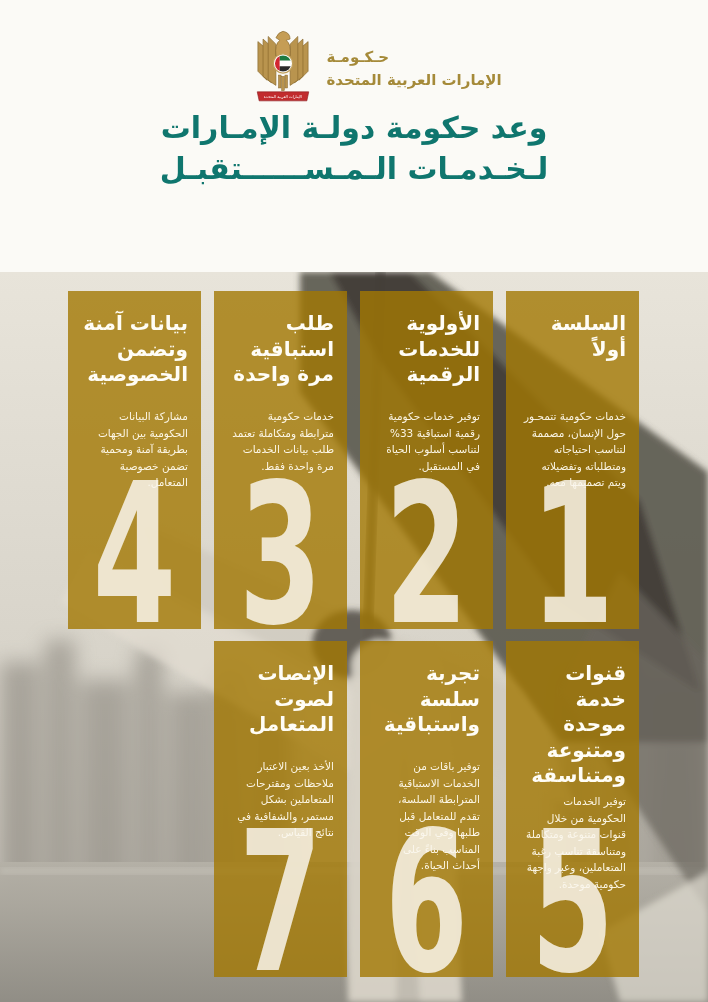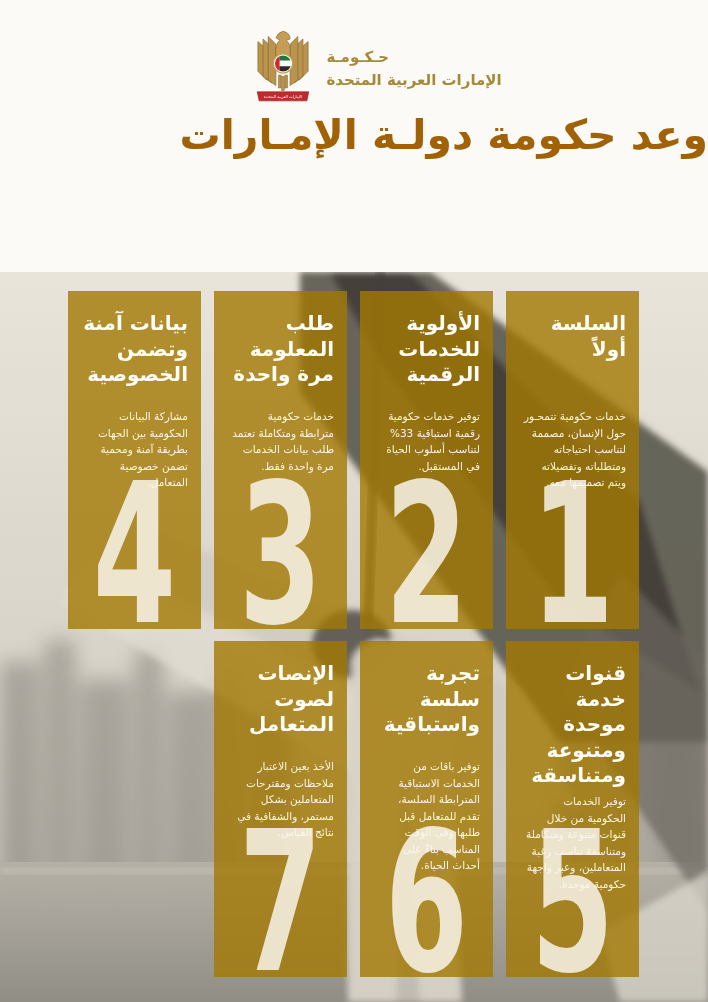--- a/index.html
+++ b/index.html
@@ -19,22 +19,22 @@
     display:flex; flex-direction:row-reverse; justify-content:center;
     align-items:center; gap:14px; direction:ltr;padding-left:48px;
   }
   .logo-emblem{width:58px; height:76px; flex:0 0 auto;}
   .logo-text{ text-align:left; color:#a58a39; direction:rtl;}
   .logo-gov{font-size:15px; font-weight:bold; letter-spacing:1px; margin-bottom:5px;}
   .logo-country{font-size:15px; font-weight:bold;}
   
   .main-title{
     position:absolute; top:108px; left:0; right:0;
-    color:#a16207; font-weight:bold;
-    font-size:41px; line-height:1.35;
+    text-align:center; color:#0f766e; font-weight:bold;
+    font-size:30px; line-height:1.35;
   }
   
   .grid{
     position:absolute; top:291px; left:68px; width:571px;
     display:grid; grid-template-columns:repeat(4,133px);
     grid-template-rows:338px 336px; column-gap:13px; row-gap:12px;
     direction:rtl;
   }
   .card{
     position:relative; overflow:hidden;
@@ -160,38 +160,39 @@
         </g>
       </g>
 
       <path d="M5,96 L85,96 L82,110 L8,110 Z" fill="#c22b2e" stroke="#8d1f22" stroke-width="1"></path>
       <text x="45" y="106" text-anchor="middle" font-size="6" fill="#ffffff">الإمارات العربية المتحدة</text>
     </svg>
   </div>
 
   <div class="main-title">
     <div>وعد حكومة دولـة الإمـارات</div>
+    <div>لـخـدمـات الـمـســــــتقبـل</div>
   </div>
 
   <div class="grid">
 
     <div class="card">
       <div class="card-title">السلسة أولاً</div>
       <div class="card-desc">خدمات حكومية تتمحـور حول الإنسان، مصممة لتناسب احتياجاته ومتطلباته وتفضيلاته ويتم تصميمها معه.</div>
       <div class="card-number">1</div>
     </div>
 
     <div class="card">
       <div class="card-title">الأولوية للخدمات الرقمية</div>
       <div class="card-desc">توفير خدمات حكومية رقمية استباقية 33% لتناسب أسلوب الحياة في المستقبل.</div>
       <div class="card-number">2</div>
     </div>
 
     <div class="card">
-      <div class="card-title">طلب المعلومة مرة واحدة</div>
+      <div class="card-title">طلب استباقية مرة واحدة</div>
       <div class="card-desc">خدمات حكومية مترابطة ومتكاملة تعتمد طلب بيانات الخدمات مرة واحدة فقط.</div>
       <div class="card-number">3</div>
     </div>
 
     <div class="card">
       <div class="card-title">بيانات آمنة وتضمن الخصوصية</div>
       <div class="card-desc">مشاركة البيانات الحكومية بين الجهات بطريقة آمنة ومحمية تضمن خصوصية المتعامل.</div>
       <div class="card-number">4</div>
     </div>
 

